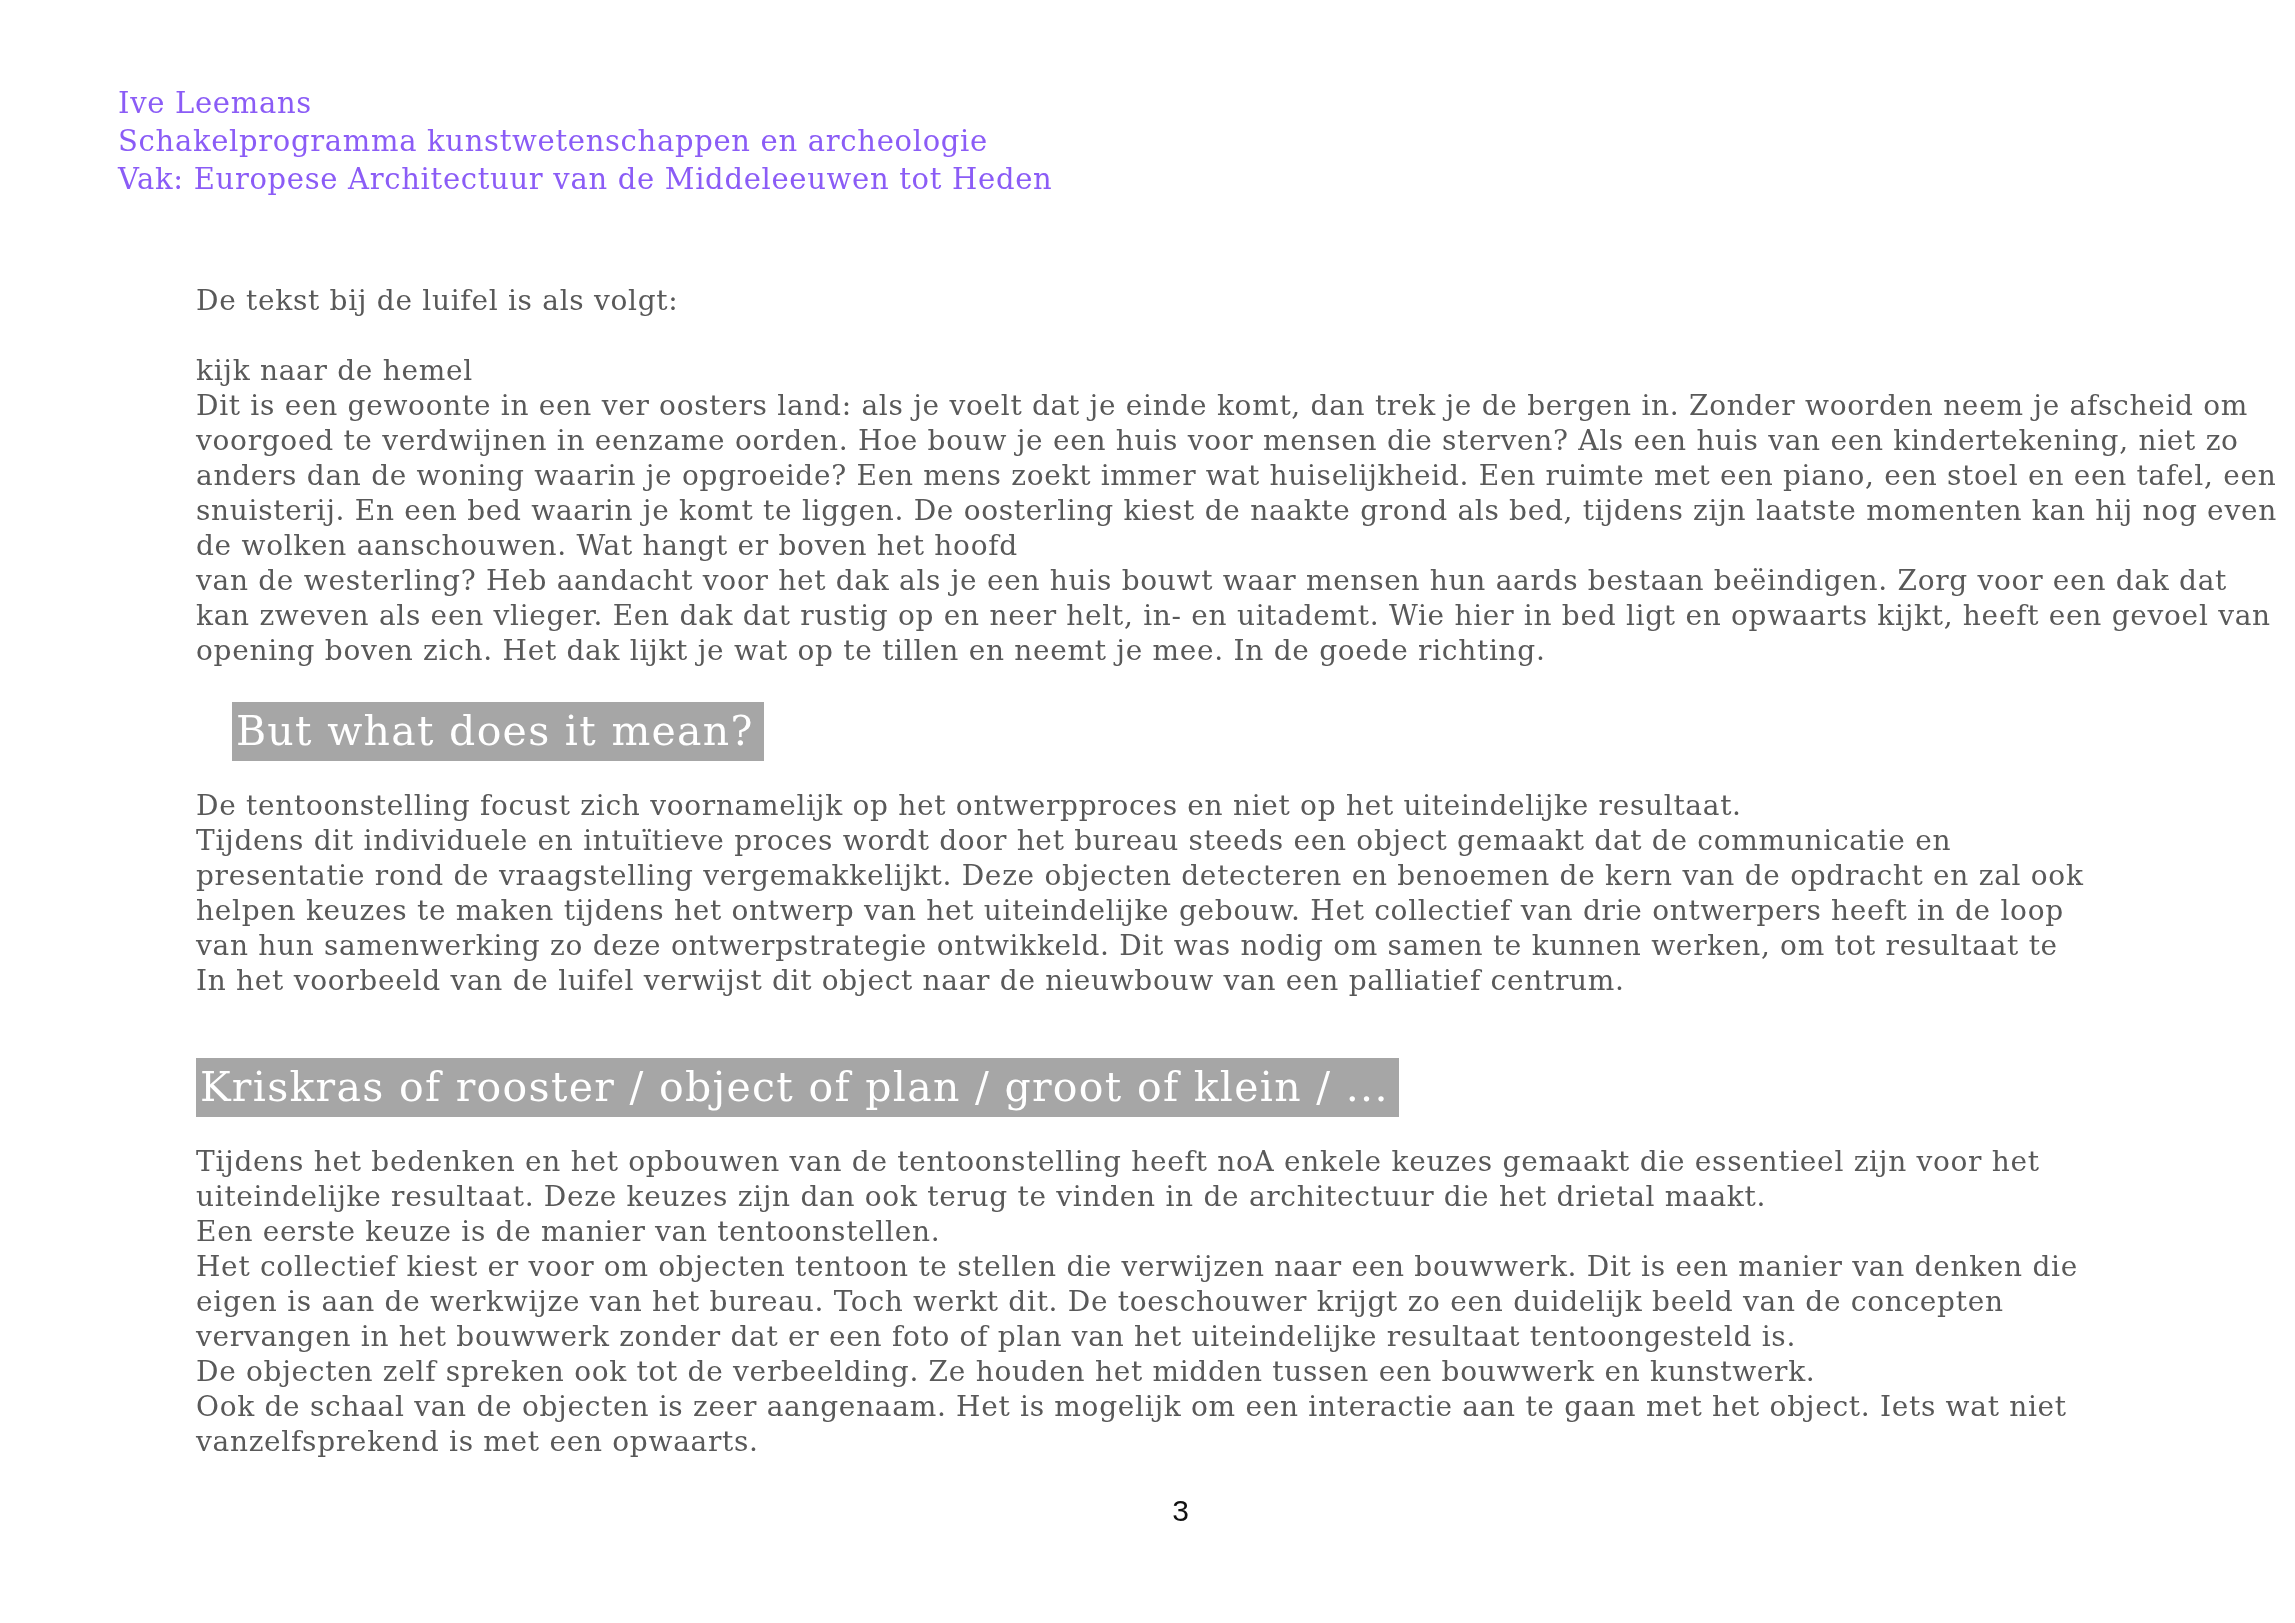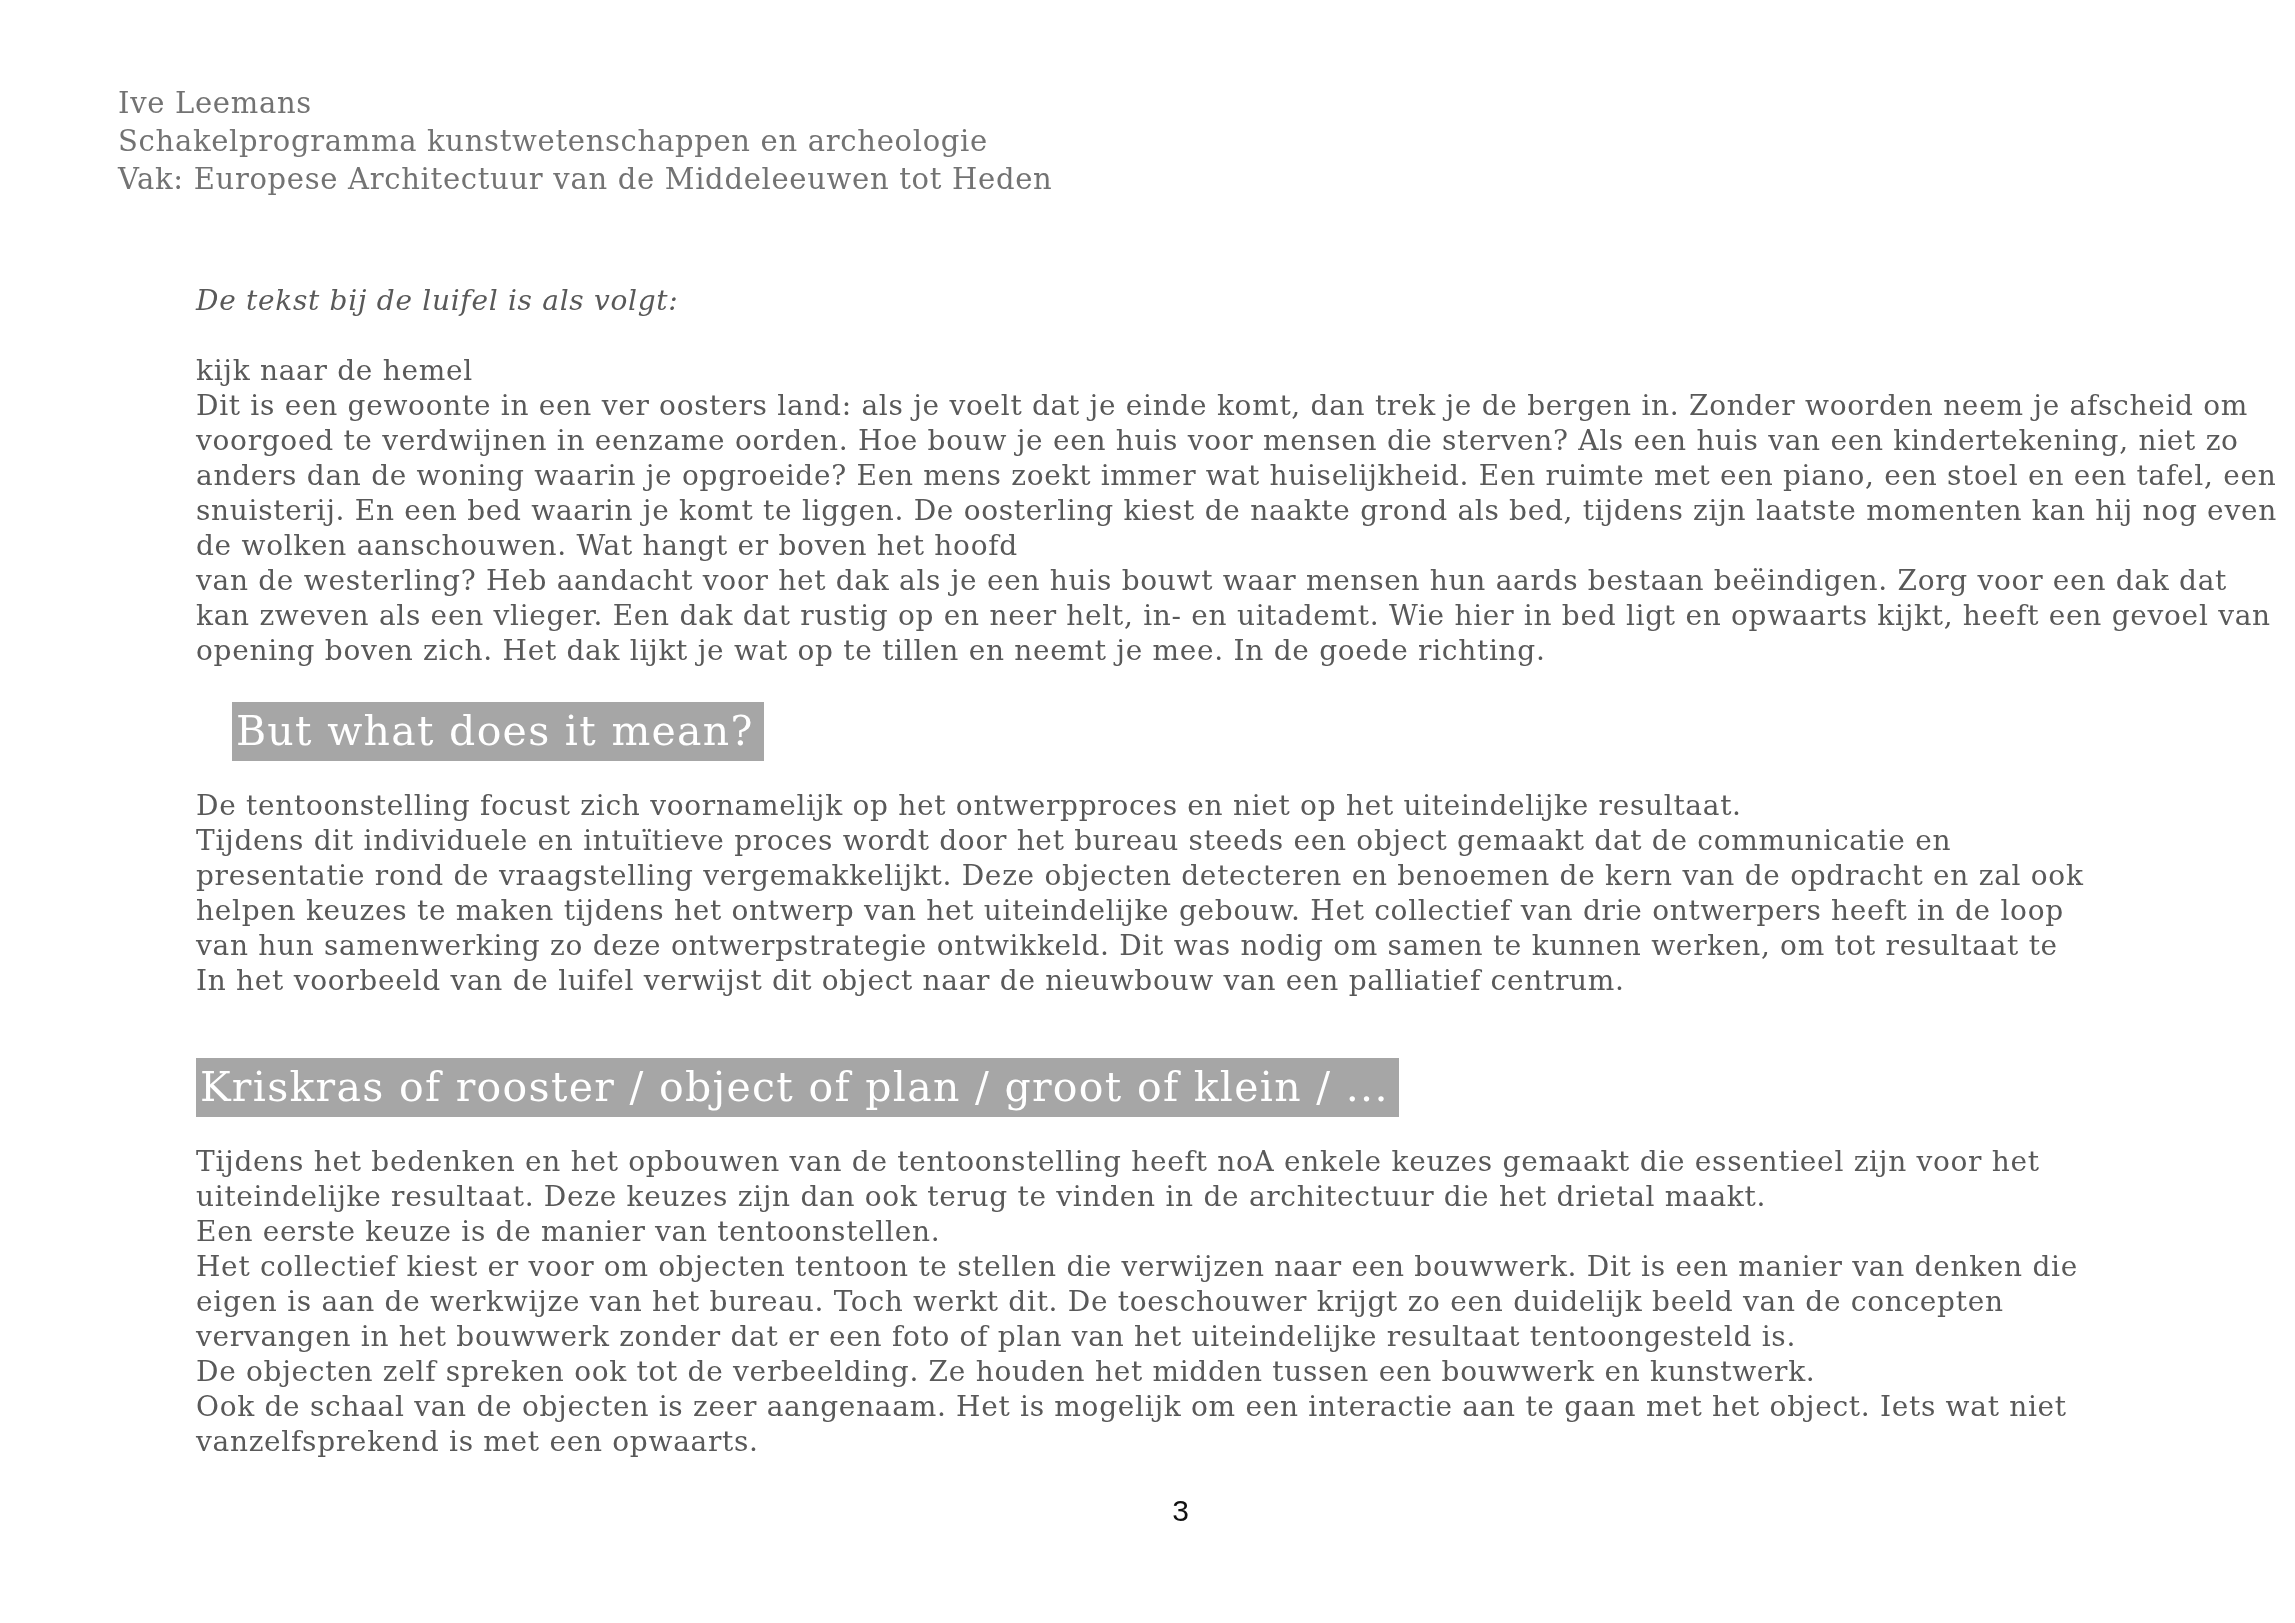--- a/index.html
+++ b/index.html
@@ -12,39 +12,38 @@
     width: 2295px;
     height: 1623px;
     background: #ffffff;
     overflow: hidden;
     font-family: "DejaVu Serif", serif;
   }
   .header {
     position: absolute;
     left: 118px;
     top: 84px;
-    color: #737373;
+    color: #8b5cf6;
     font-size: 29px;
     line-height: 38px;
     letter-spacing: 0.7px;
     white-space: nowrap;
   }
   .content {
     position: absolute;
     left: 196px;
     top: 283px;
     width: 2081px;
     color: #595959;
     font-size: 28px;
     line-height: 35px;
     letter-spacing: 0.7px;
   }
   .intro {
     white-space: nowrap;
-    font-style: italic;
   }
   .quote {
     margin-top: 35px;
   }
   .quote div, .para div, .header div {
     white-space: nowrap;
   }
   .heading {
     margin: 0;
     font-weight: normal;

